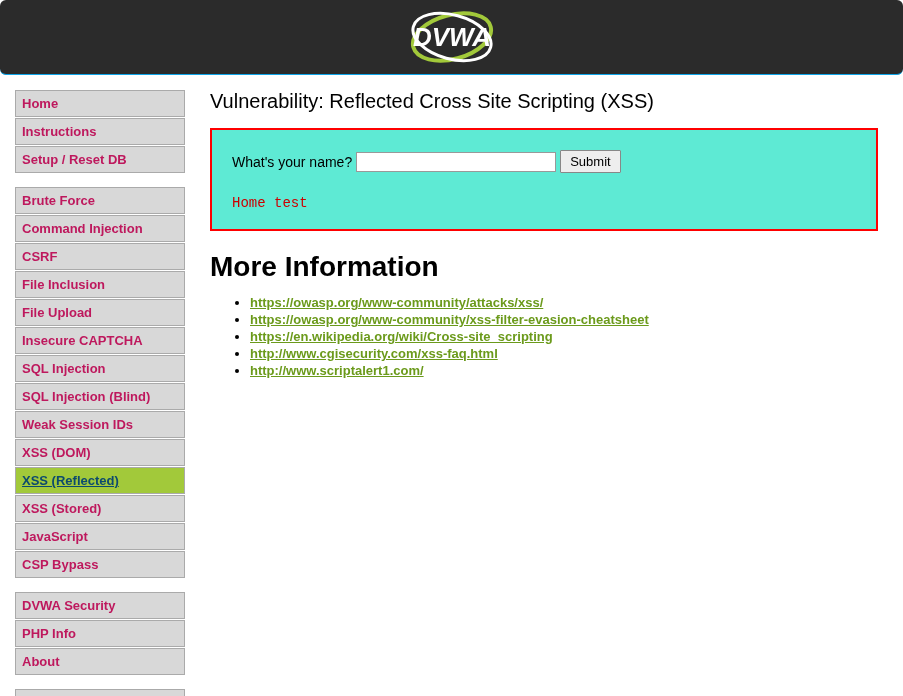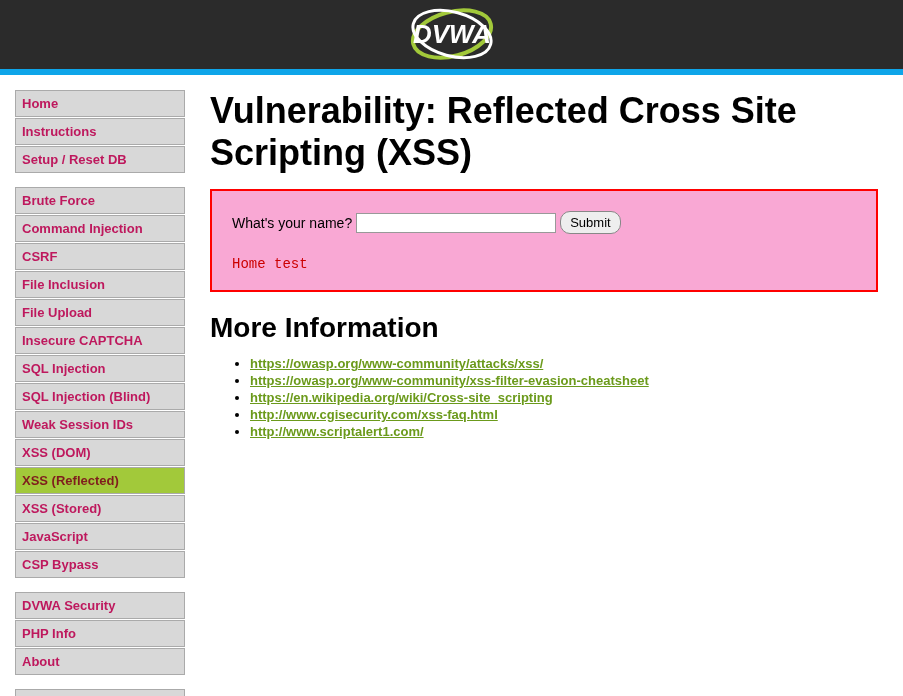--- a/index.html
+++ b/index.html
@@ -1,29 +1,29 @@
 <!DOCTYPE html>
 <html><head>
   <meta charset="utf-8">
   <style>
     * { margin: 0; padding: 0; box-sizing: border-box; }
     body { font-family: Arial, Helvetica, sans-serif; background: #fff; font-size: 13px; }
-    .header { background: #2b2b2b; height: 75px; display: flex; align-items: center; justify-content: center; border-bottom: 6px solid #0ea5e9; }
+    .header { background: #2b2b2b; height: 75px; display: flex; align-items: center; justify-content: center; border-bottom: 1px solid #0ea5e9; border-radius: 6px; }
     .logo { display: flex; align-items: center; }
     .container { display: flex; padding: 15px; gap: 25px; }
     .sidebar { width: 170px; flex-shrink: 0; }
     .menu-group { margin-bottom: 14px; }
     .menu-item { display: block; background: #d8d8d8; border: 1px solid #aaa; padding: 5px 6px; font-weight: bold; font-size: 13px; color: #be185d; text-decoration: none; margin-bottom: 1px; cursor: pointer; }
-    .menu-item.active { background: #a2c93a; color: #7f1d1d; }
+    .menu-item.active { background: #a2c93a; color: #0c4a6e; text-decoration: underline; }
     .content { flex: 1; padding-right: 10px; }
-    .page-title { font-size: 36px; font-weight: bold; margin-bottom: 15px; }
-    .form-box { border: 2px solid #ff0000; background: #f9a8d4; padding: 20px 20px 18px 20px; margin-bottom: 20px; }
+    .page-title { font-size: 20px; font-weight: normal; margin-bottom: 15px; }
+    .form-box { border: 2px solid #ff0000; background: #5eead4; padding: 20px 20px 18px 20px; margin-bottom: 20px; }
     .form-row { display: flex; align-items: center; gap: 4px; margin-bottom: 22px; font-size: 14px; }
     .name-input { width: 200px; height: 20px; border: 1px solid #999; padding: 1px 3px; }
-    .submit-btn { background: #eee; border: 1px solid #888; border-radius: 10px; padding: 3px 9px; font-size: 13px; cursor: pointer; }
+    .submit-btn { background: #eee; border: 1px solid #888; border-radius: 1px; padding: 3px 9px; font-size: 13px; cursor: pointer; }
     .output { color: #c00; font-family: "Courier New", monospace; font-size: 14px; }
     .section-title { font-size: 28px; font-weight: bold; margin-bottom: 12px; }
     .info-list { list-style: disc; padding-left: 40px; }
     .info-list li { margin-bottom: 2px; }
     .info-list a { color: #6b9a1b; font-weight: bold; text-decoration: underline; font-size: 13px; }
   </style>
 </head>
 <body>
 
 <div class="header">

